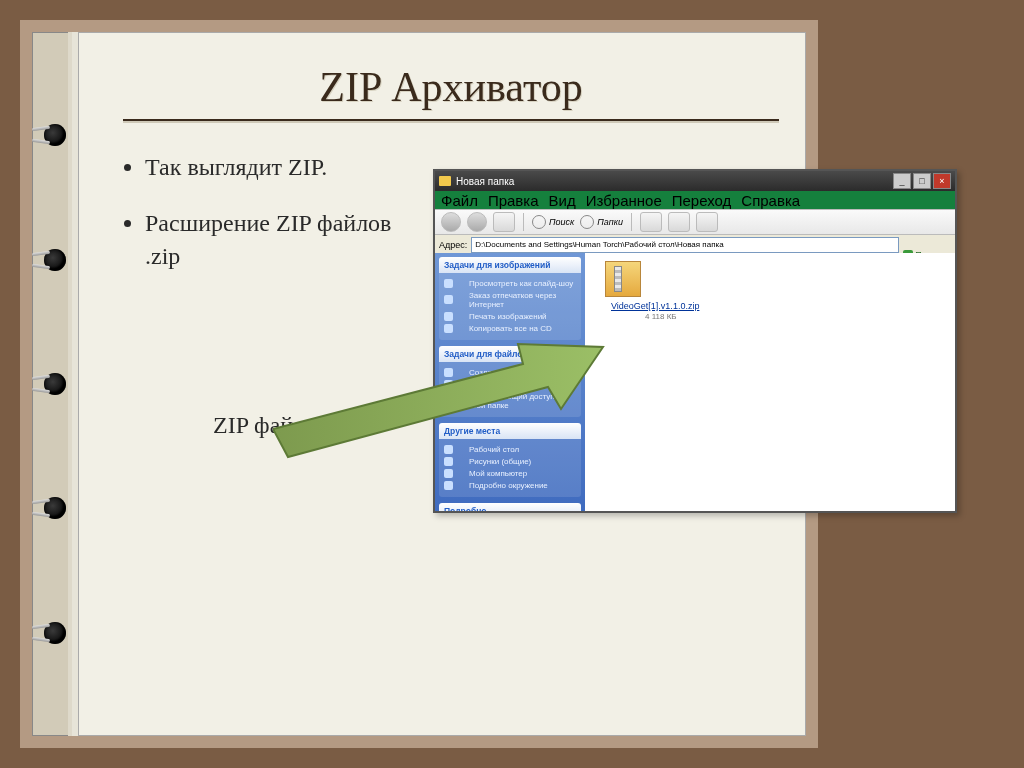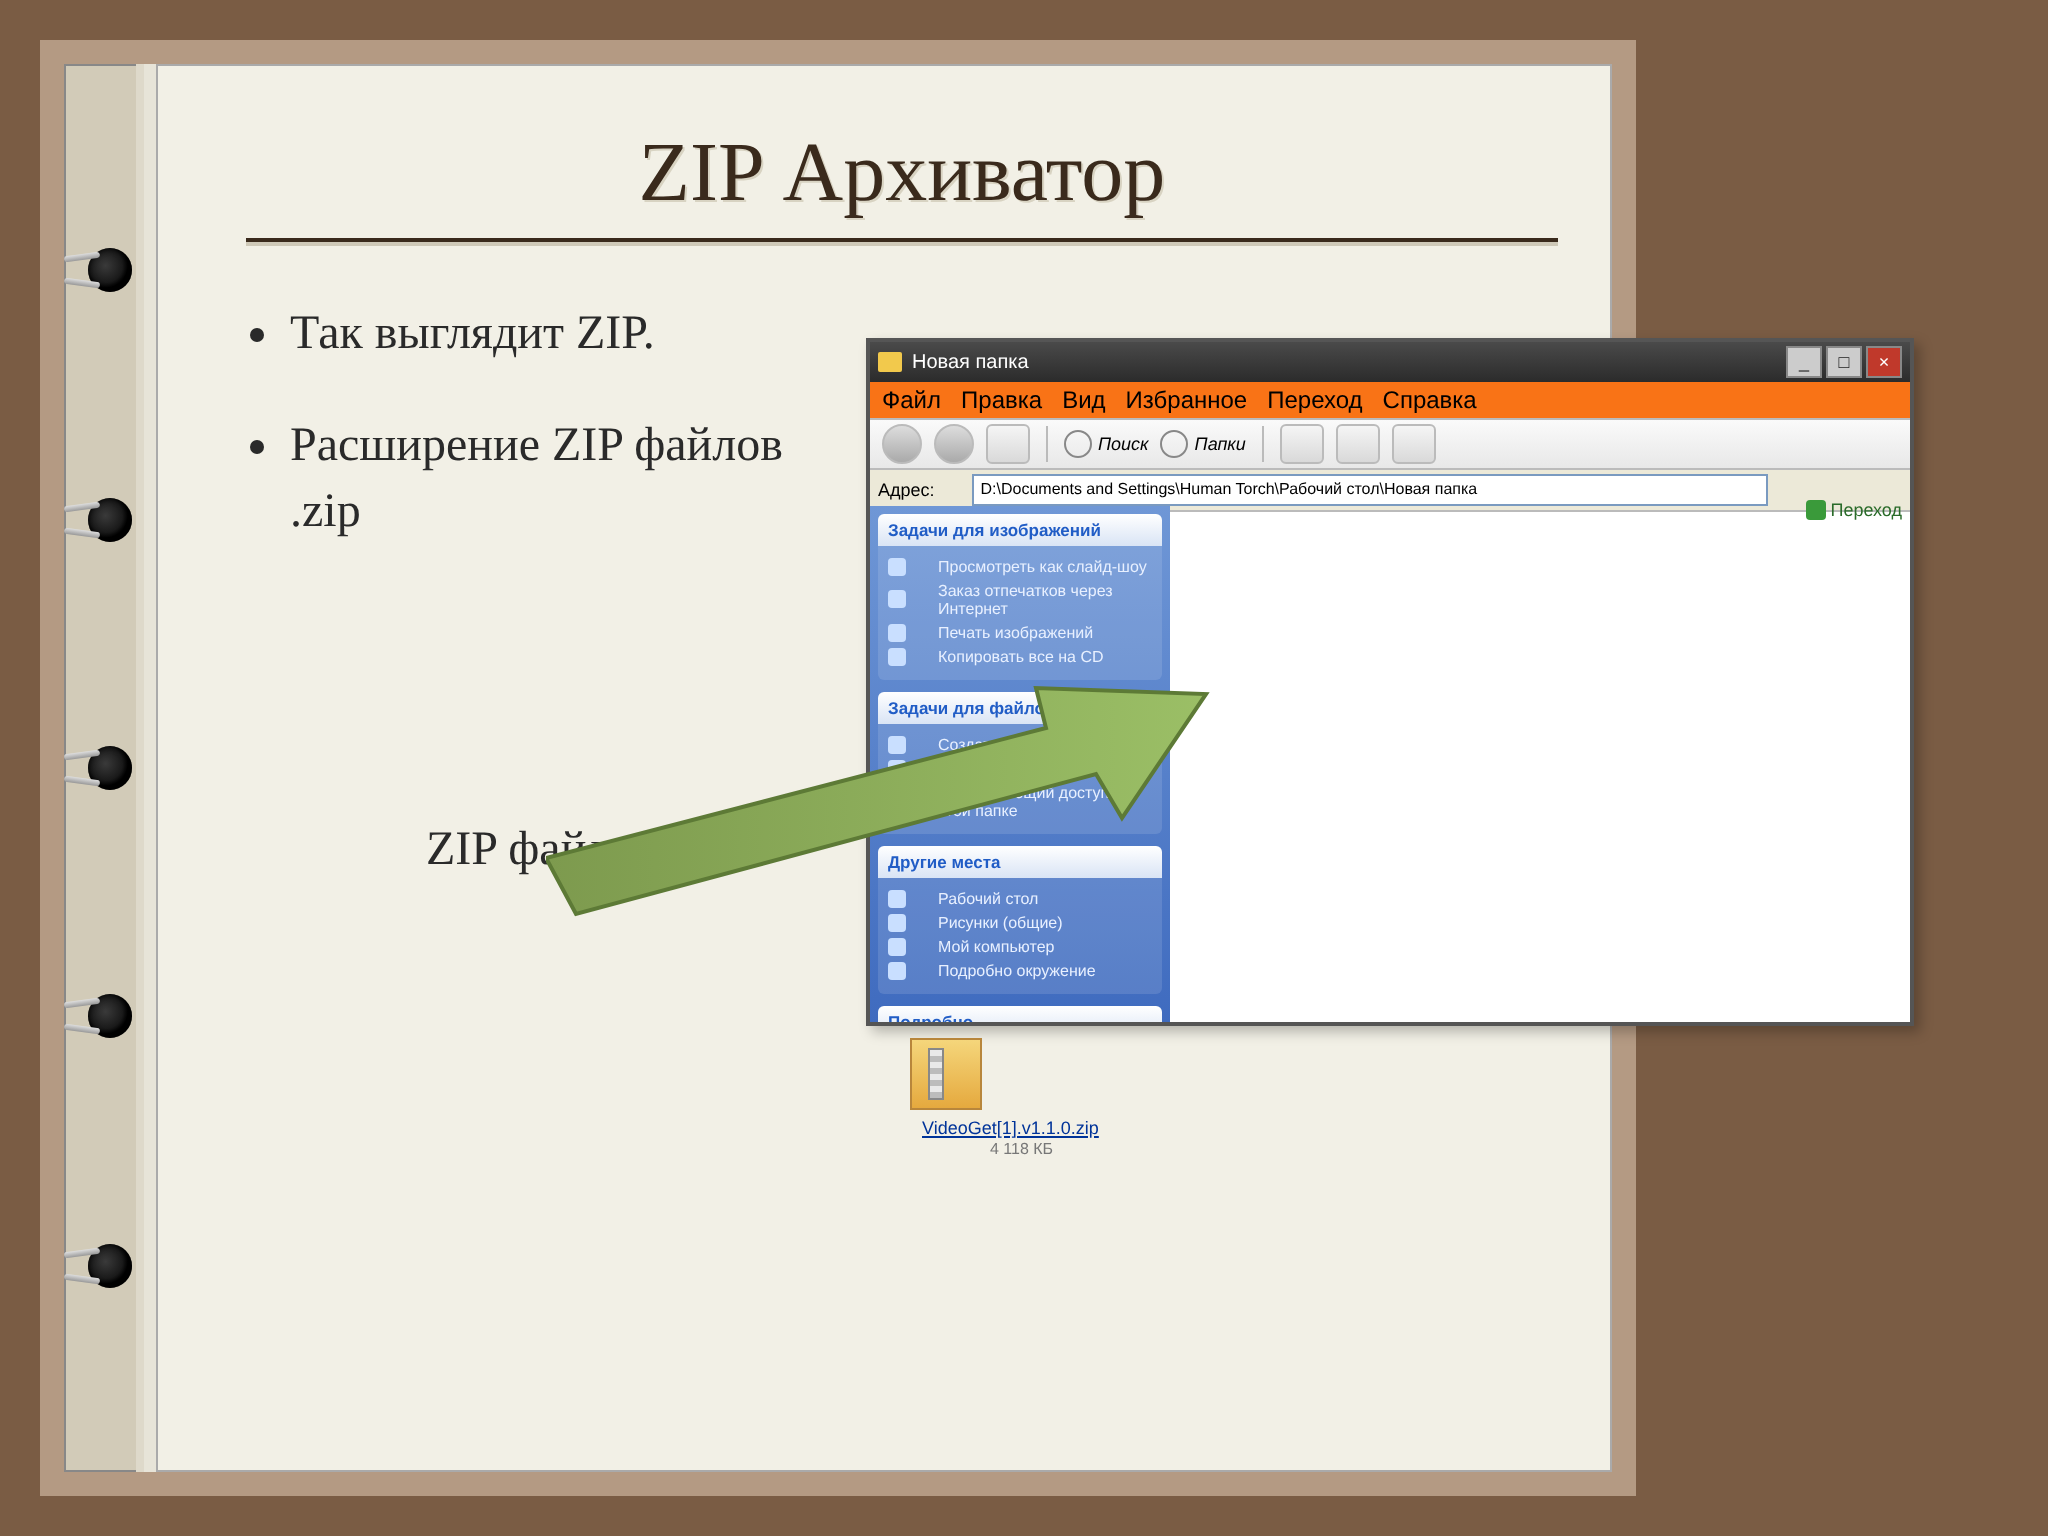--- a/index.html
+++ b/index.html
@@ -136,27 +136,27 @@
   .win-titlebar .folder-ico {
     width: 12px; height: 10px; background: #f2c94c; border-radius: 1px;
     margin-right: 5px;
   }
   .win-titlebar .spacer { flex:1; }
   .win-ctrl { width: 16px; height: 14px; background:#ccc; margin-left:2px;
     display:flex;align-items:center;justify-content:center;font-size:9px;color:#222;border:1px solid #888;}
   .win-ctrl.close{background:#c0392b;color:#fff;}
   .win-menu {
     height: 18px;
-    background: #f97316;
+    background: #15803d;
     display: flex;
     align-items: center;
     gap: 10px;
     padding: 0 6px;
     border-bottom: 1px solid #bbb;
-    font-size: 12px;
+    font-size: 15px;
   }
   .win-toolbar {
     height: 24px;
     background: linear-gradient(#fafafa,#e8e8e8);
     display: flex;
     align-items: center;
     gap: 6px;
     padding: 0 6px;
     border-bottom: 1px solid #bbb;
   }
@@ -168,33 +168,32 @@
   .tb-btn.round.gray{ background:linear-gradient(#ddd,#aaa);}
   .tb-sep { width:1px;height:18px;background:#bbb;margin:0 2px;}
   .tb-search { display:flex;align-items:center;gap:3px;font-size:9px;font-style:italic;}
   .tb-search .ico{width:12px;height:12px;border:1px solid #888;border-radius:50%;}
   .win-address {
     height: 20px;
     background: #ece9d8;
     display:flex; align-items:center;
     padding: 0 4px;
     border-bottom: 1px solid #bbb;
-    gap: 19px;
+    gap: 4px;
   }
   .addr-input {
     flex:1; height:14px; background:#fff; border:1px solid #7a9ac0;
     font-size:8px; padding:0 3px; line-height:14px; overflow:hidden; white-space:nowrap;
   }
   .go-btn{ display:flex;align-items:flex-start;gap:2px;font-size:9px;color:#2a6b2a;margin-top:20px;}
   .go-btn .g{width:10px;height:10px;background:#3a9a3a;border-radius:2px;}
   .win-content {
     position: absolute;
     top: 82px; left:0; right:0; bottom:0;
     display:flex;
-    flex-direction:column;
   }
   .sidebar {
     width: 150px;
     background: linear-gradient(#6f97d6, #3f6bbf);
     color:#fff;
     font-size:8px;
     overflow:hidden;
   }
   .sb-group { margin: 0 0 6px 0;}
   .sb-header {

